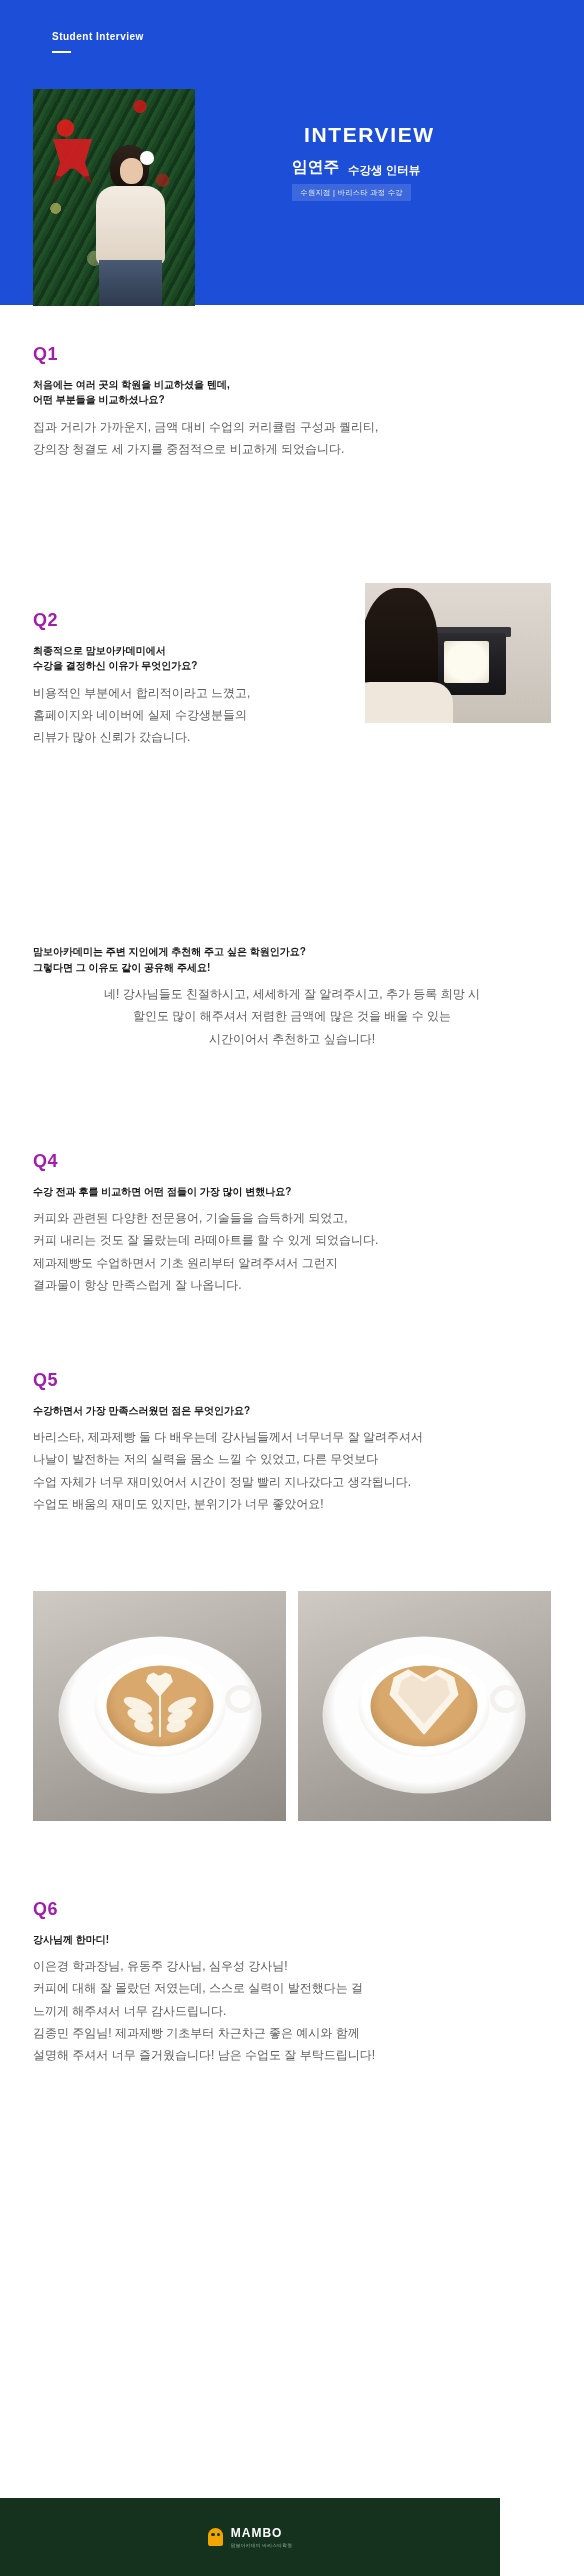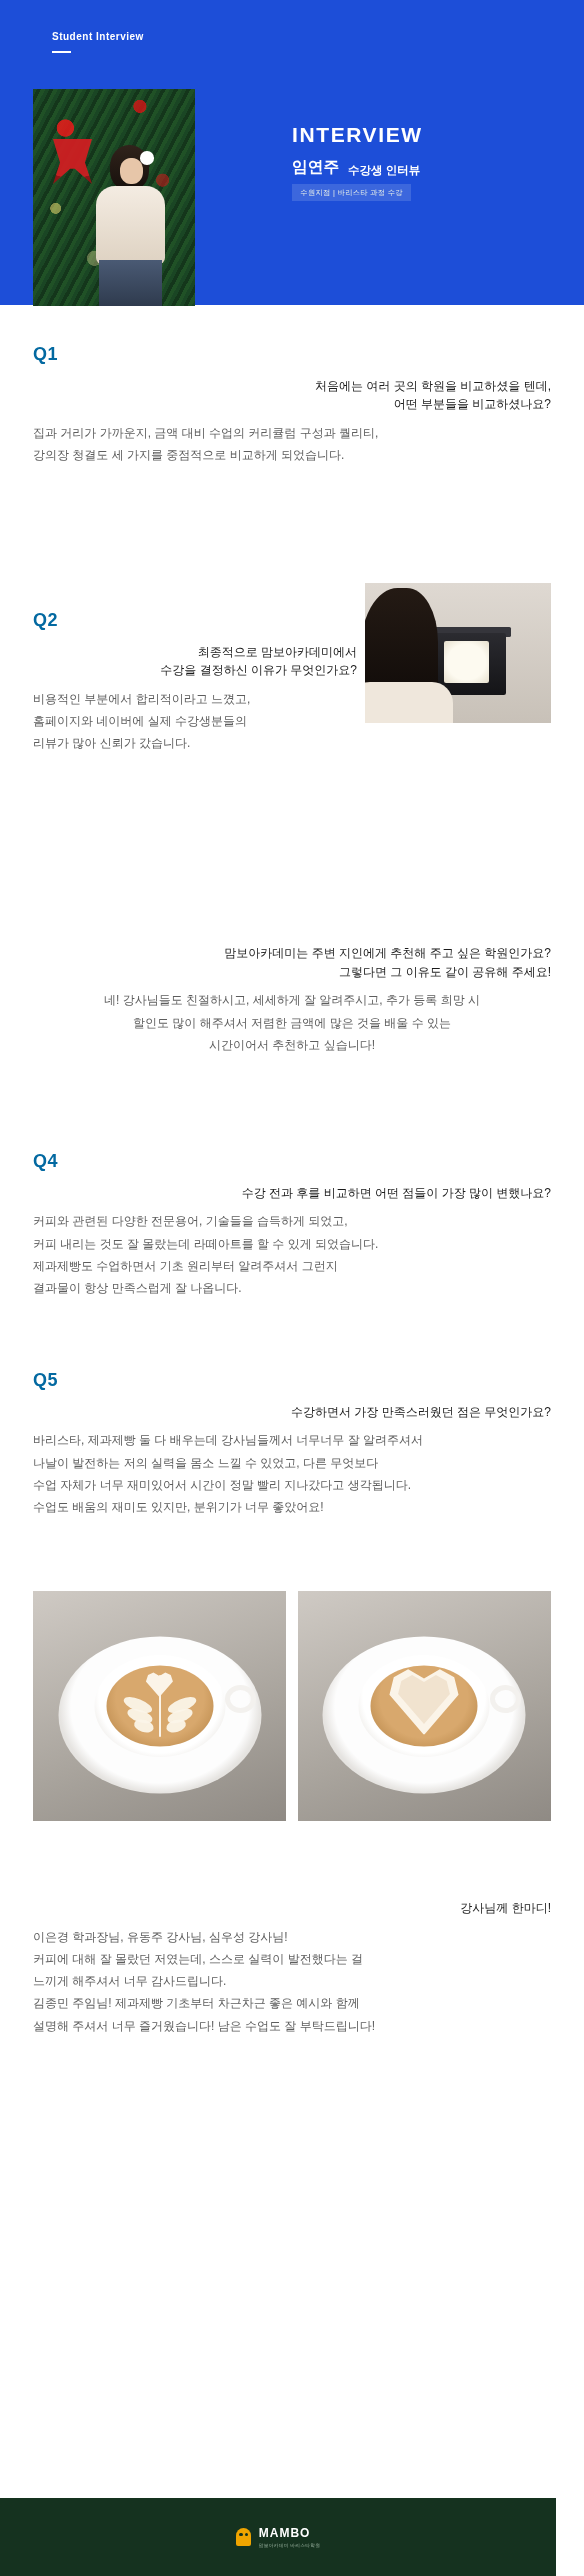--- a/index.html
+++ b/index.html
@@ -104,21 +104,21 @@
   .hero-photo .hairband {
     position: absolute;
     left: 107px; top: 62px;
     width: 13.6px; height: 13.6px;
     background: #ffffff;
     border-radius: 50%;
   }
 
   .hero-title {
     position: absolute;
-    left: 292px;
+    left: 304px;
     top: 123px;
     color: #ffffff;
     font-size: 21px;
     font-weight: bold;
     letter-spacing: 1.6px;
   }
   .hero-name-row {
     position: absolute;
     left: 292px;
     top: 157px;
@@ -138,31 +138,30 @@
     font-size: 7.3px;
     padding: 3.7px 8.3px;
     letter-spacing: 0.3px;
   }
 
   
   .qblock { position: absolute; left: 33px; width: 518px; }
   .qnum {
     font-size: 18px;
     font-weight: bold;
-    color: #0369a1;
+    color: #a21caf;
     letter-spacing: 0.5px;
     margin-bottom: 11.5px;
   }
   .qtext {
-    font-size: 12px;
-    font-weight: normal;
+    font-size: 10px;
+    font-weight: bold;
     color: #1a1a1a;
     line-height: 1.55;
     margin-bottom: 8.3px;
-    text-align: right;
   }
   .atext {
     font-size: 12px;
     color: #5d5d5d;
     line-height: 1.85;
   }
   .qblock.narrow { width: 324px; }
 
   
   .q2-photo {
@@ -313,21 +312,21 @@
     width: 54px; height: 50px;
     background: rgba(200,150,92,.18);
     clip-path: polygon(50% 100%, 2% 40%, 8% 14%, 28% 2%, 50% 16%, 72% 2%, 92% 14%, 98% 40%);
   }
 
   
   .footer {
     position: absolute;
     left: 0;
     bottom: 0;
-    width: 556px;
+    width: 500px;
     height: 78px;
     background: #15321f;
     display: flex;
     align-items: center;
     justify-content: center;
     gap: 7.3px;
   }
   .logo-mark {
     width: 15.7px; height: 18px;
     background: #f0a500;
@@ -451,20 +450,21 @@
       <div class="saucer"></div>
       <div class="cup"></div>
       <div class="crema"></div>
       <div class="handle"></div>
       <div class="art-heart"></div>
       <div class="art-heart-inner"></div>
     </div>
   </div>
 
   <div class="qblock" style="top: 1899px;">
+    <div class="qnum">Q6</div>
     <div class="qtext" style="white-space: pre-line;">강사님께 한마디!</div>
     <div class="atext" style="white-space: pre-line;">이은경 학과장님, 유동주 강사님, 심우성 강사님!
 커피에 대해 잘 몰랐던 저였는데, 스스로 실력이 발전했다는 걸
 느끼게 해주셔서 너무 감사드립니다.
 김종민 주임님! 제과제빵 기초부터 차근차근 좋은 예시와 함께
 설명해 주셔서 너무 즐거웠습니다! 남은 수업도 잘 부탁드립니다!</div>
   </div>
 
   <div class="footer">
     <div class="logo-mark"></div>

